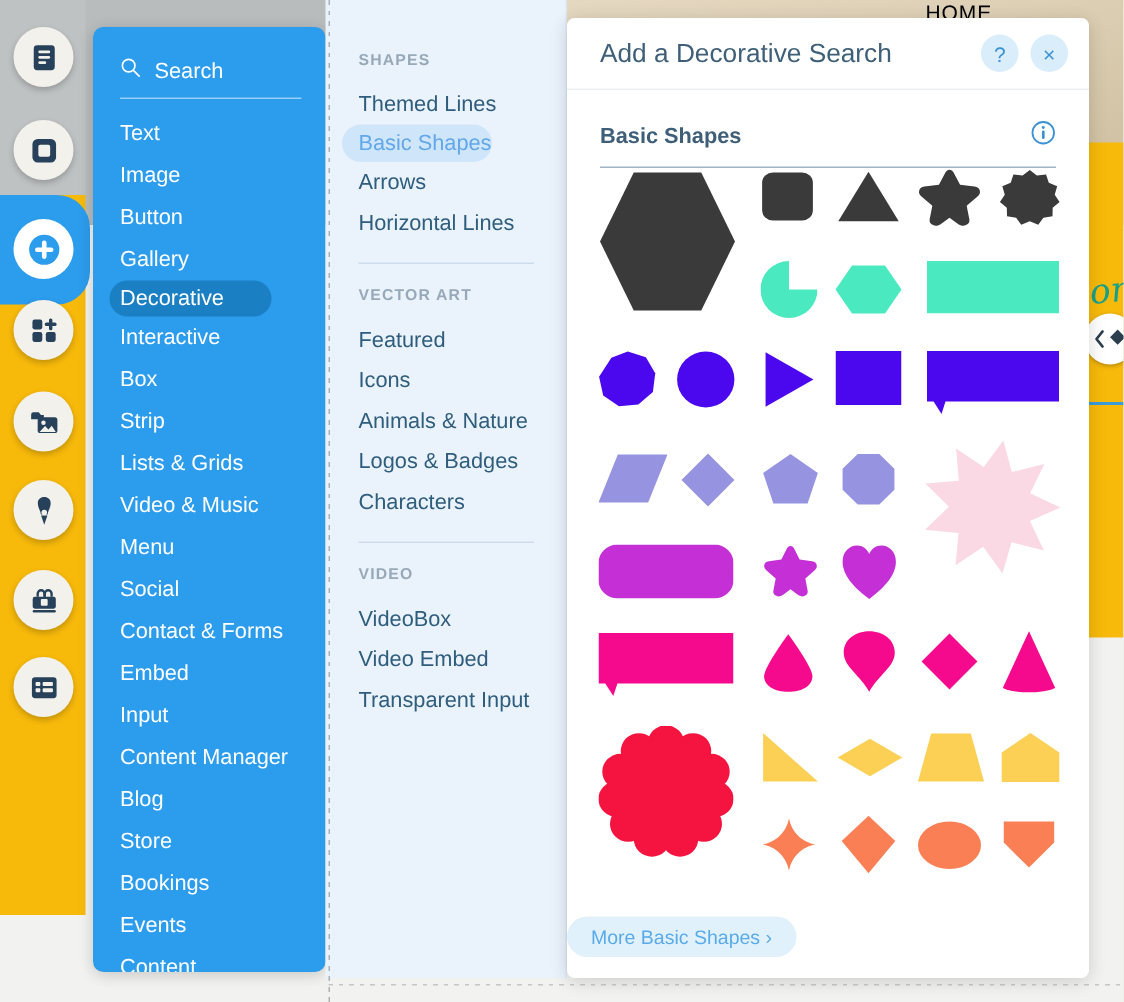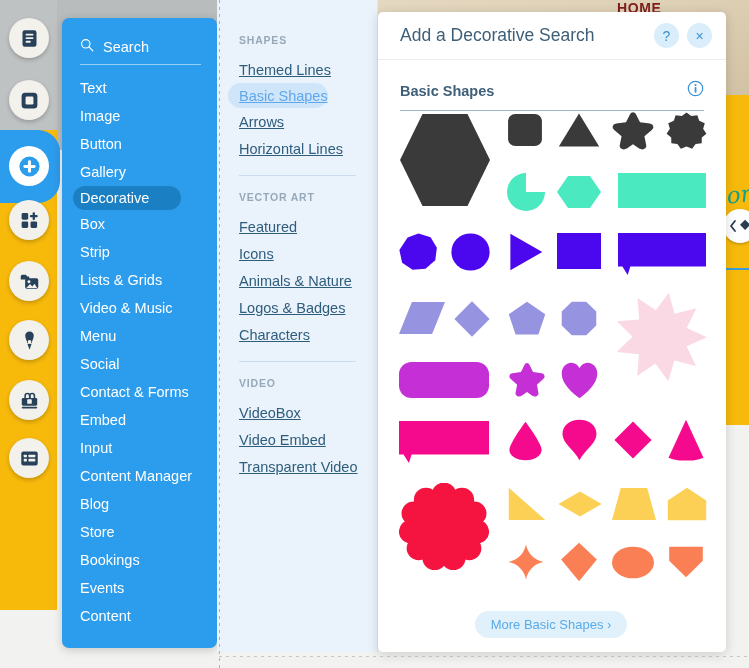--- a/index.html
+++ b/index.html
@@ -23,22 +23,22 @@
       radial-gradient(circle at 34% 61%, rgba(160,125,85,.45) 0 4px, transparent 5px),
       radial-gradient(circle at 58% 18%, rgba(190,160,120,.5) 0 3px, transparent 4px),
       radial-gradient(circle at 78% 48%, rgba(150,112,72,.5) 0 5px, transparent 6px),
       radial-gradient(circle at 92% 78%, rgba(120,80,50,.55) 0 6px, transparent 7px),
       radial-gradient(circle at 47% 88%, rgba(170,135,95,.4) 0 4px, transparent 5px),
       radial-gradient(circle at 66% 70%, rgba(140,100,62,.45) 0 4px, transparent 5px),
       linear-gradient(160deg, #e6d9c2 0%, #ded0b5 45%, #cbbb9c 100%);
   }
   .canvas-home {
     position: absolute; left: 617px; top: 0px;
-    font-size: 14px; font-weight: bold; letter-spacing: .6px;
-    color: #7f1d1d;
+    font-size: 14px; font-weight: normal; letter-spacing: .6px;
+    color: #000000;
   }
   .canvas-white {
     position: absolute; left: 0; top: 150px; right: 0; bottom: 0;
     background: #f2f2f0;
   }
   .canvas-yellow-band {
     position: absolute; left: 690px; top: 95px; width: 59px; height: 330px;
     background: #f7b90a;
   }
   .canvas-yellow-script {
@@ -127,21 +127,21 @@
     background: #eaf3fc;
     padding: 34px 0 0 22px;
     border-right: 1px solid #dbe7f2;
   }
   .cat-head {
     font-size: 10.5px; font-weight: bold; letter-spacing: .8px;
     color: #97a9b9; margin-bottom: 10px; text-transform: uppercase;
   }
   .cat-item {
     height: 27px; display: flex; align-items: center;
-    font-size: 14.5px; color: #2f5d7c; white-space: nowrap; text-decoration: underline;
+    font-size: 14.5px; color: #2f5d7c; white-space: nowrap;
   }
   .cat-item.selected {
     background: #cfe5fa; border-radius: 13px;
     color: #61a8ea; padding: 0 11px; margin-left: -11px;
     height: 25px; align-self: flex-start; width: 100px;
   }
   .cat-sep {
     width: 117px; height: 1px; background: #cddced;
     margin: 13px 0 15px 0;
   }
@@ -182,21 +182,21 @@
   .shape-grid {
     position: relative; margin: 12px 0 0 0; height: 470px;
   }
   .shape-cell {
     position: absolute;
     display: flex; align-items: center; justify-content: center;
   }
 
   .more-wrap {
     position: absolute; left: 0; right: 2px; bottom: 14px;
-    display: flex; justify-content: center;
+    display: flex; justify-content: flex-start;
   }
   .more-btn {
     background: #e1f1fc; color: #58abe8;
     border: none; border-radius: 14px;
     padding: 6px 16px; font-size: 13px;
     font-family: "Liberation Sans", sans-serif;
     white-space: nowrap;
   }
 
   .dash-v {
@@ -327,20 +327,23 @@
         <div class="menu-item">
           <span>Button</span>
         </div>
         <div class="menu-item">
           <span>Gallery</span>
         </div>
         <div class="menu-item selected">
           <span>Decorative</span>
         </div>
         <div class="menu-item">
+          <span>Interactive</span>
+        </div>
+        <div class="menu-item">
           <span>Box</span>
         </div>
         <div class="menu-item">
           <span>Strip</span>
         </div>
         <div class="menu-item">
           <span>Lists &amp; Grids</span>
         </div>
         <div class="menu-item">
           <span>Video &amp; Music</span>
@@ -414,21 +417,21 @@
       </div>
       <div class="cat-sep"></div>
       <div class="cat-head">VIDEO</div>
       <div class="cat-item">
         <span>VideoBox</span>
       </div>
       <div class="cat-item">
         <span>Video Embed</span>
       </div>
       <div class="cat-item">
-        <span>Transparent Video</span>
+        <span>Transparent Input</span>
       </div>
     </div>
 
   <div class="panel">
     <div class="panel-header">
       <div class="panel-title">Add a Decorative Search</div>
       <button class="hdr-btn">?</button>
       <button class="hdr-btn">×</button>
     </div>
 

